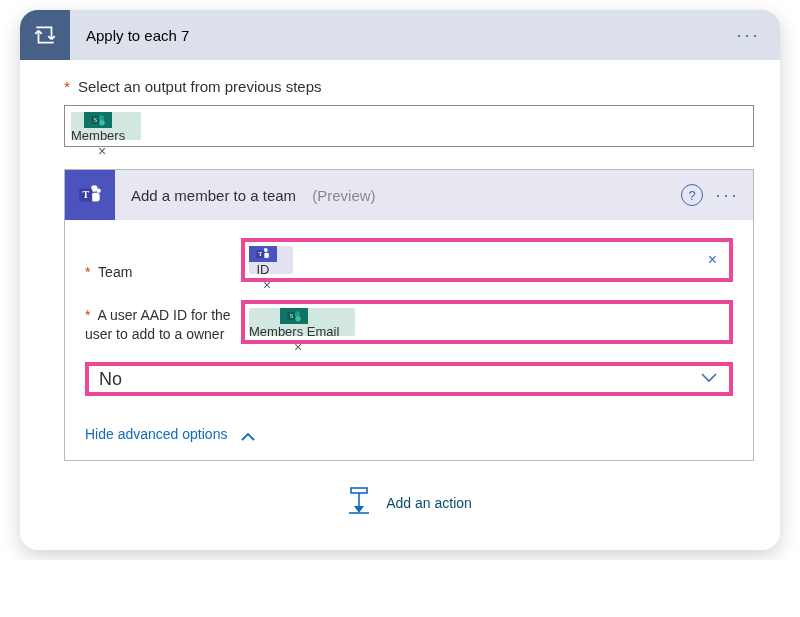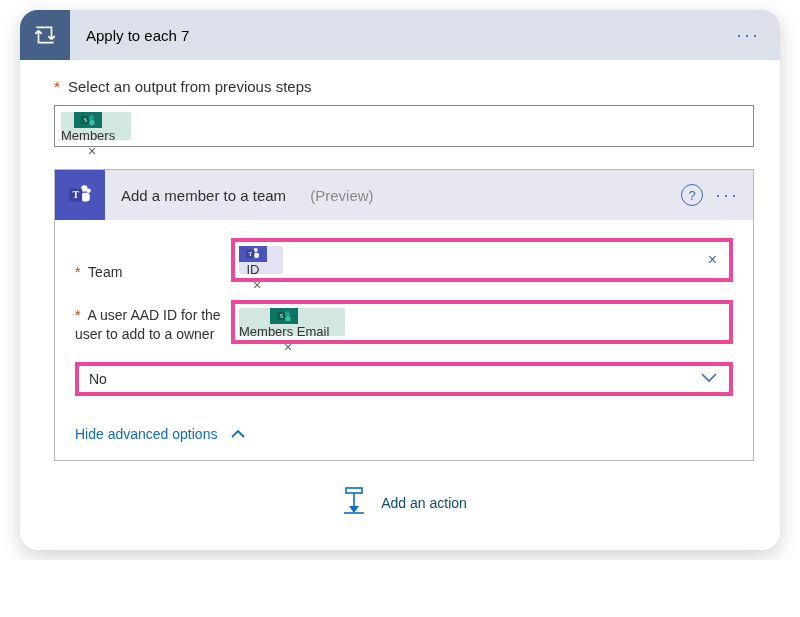--- a/index.html
+++ b/index.html
@@ -40,21 +40,21 @@
     flex: 1;
   }
   .kebab {
     color: #3e6bb5;
     font-size: 18px;
     letter-spacing: 2px;
     cursor: pointer;
   }
   
   .loop-body {
-    padding: 18px 26px 24px 34px;
+    padding: 18px 26px 24px 44px;
     border-radius: 32px;
   }
   .req-star { color: #d83b01; margin-right: 4px; }
   .output-label {
     font-size: 15px;
     color: #323130;
     margin-bottom: 10px;
   }
   .output-input {
     border: 1px solid #8a8886;
@@ -120,21 +120,21 @@
     align-items: center;
     justify-content: center;
   }
   .action-title {
     font-size: 15px;
     color: #323130;
     margin-left: 16px;
   }
   .action-title .preview {
     color: #8a8886;
-    margin-left: 20px;
+    margin-left: 12px;
   }
   .spacer { flex: 1; }
   .help-icon {
     width: 22px;
     height: 22px;
     border: 1.6px solid #3e6bb5;
     border-radius: 50%;
     display: flex;
     align-items: center;
     justify-content: center;
@@ -175,27 +175,27 @@
     padding: 0 6px;
   }
   .field-chevron {
     color: #3e6bb5;
     padding: 0 6px;
     cursor: pointer;
   }
   .field-text {
     flex: 1;
     padding: 0 8px;
-    font-size: 14px;
+    font-size: 18px;
     color: #323130;
   }
   
   .adv-toggle {
     display: inline-flex;
-    align-items: center;
+    align-items: flex-end;
     color: #0f6cbd;
     font-size: 14px;
     cursor: pointer;
     padding: 6px 20px 18px 20px;
   }
   .adv-toggle svg { margin-left: 14px; }
   
   .add-action-row {
     display: flex;
     align-items: center;

